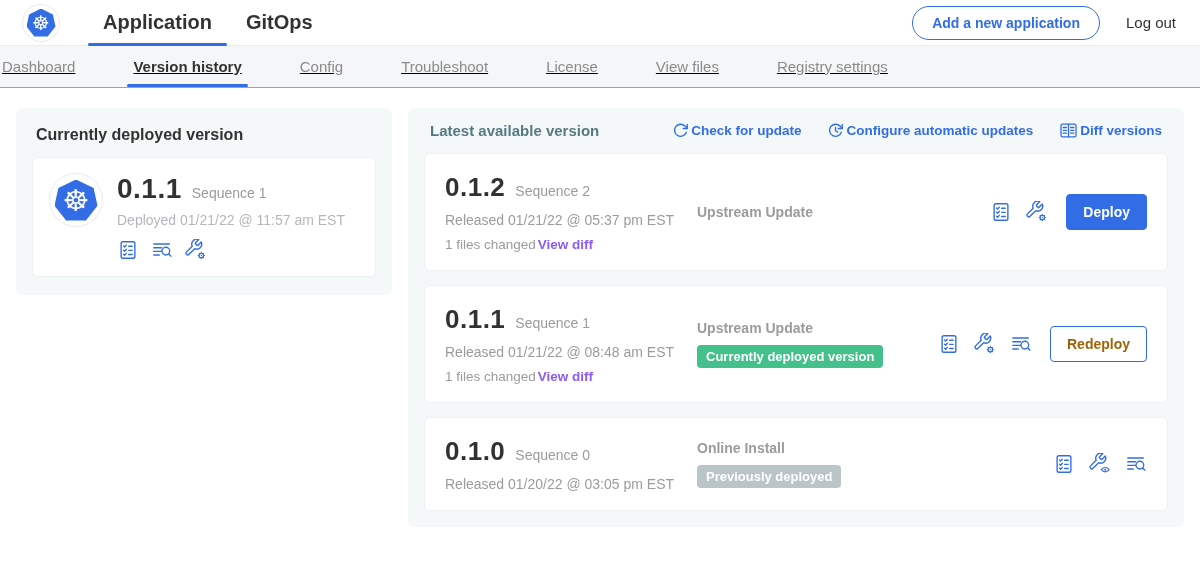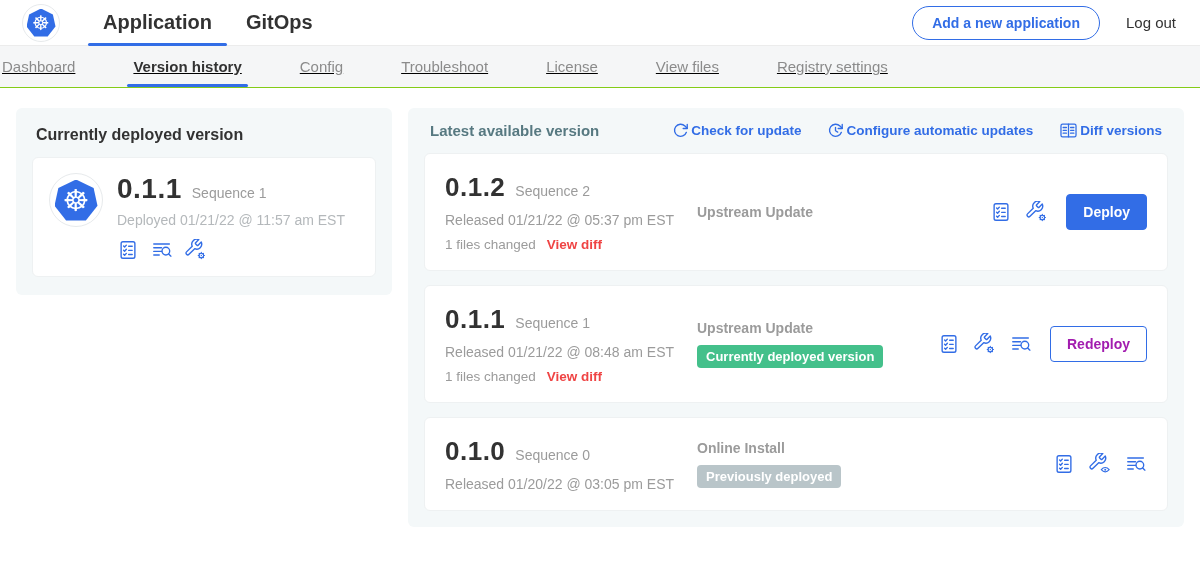--- a/index.html
+++ b/index.html
@@ -48,31 +48,31 @@
   .rp-actions { margin-left:auto; display:flex; align-items:center; gap:26px; }
   .rp-action { display:flex; align-items:center; gap:2px; color:#326de6; font-size:13.5px; font-weight:700; cursor:pointer; }
   .ic-sm { width:17px; height:17px; display:block; }
   .other-title { font-size:15px; font-weight:700; color:#577981; margin:26px 6px 13px 6px; }
 
   .vcard { background:#fff; border:1px solid #eef1f2; border-radius:6px; padding:18px 20px; display:flex; align-items:center; }
   .vcard + .vcard { margin-top:14px; }
   .vcard-left { width:252px; flex:none; }
   .vnum { font-size:26px; font-weight:700; color:#323232; letter-spacing:.5px; }
   .vreleased { font-size:14px; color:#9b9b9b; margin-top:9px; }
-  .vfiles { font-size:13.5px; color:#9b9b9b; margin-top:9px; display:flex; align-items:center; gap:11px; }
-  .view-diff { color:#ef4444; font-weight:700; cursor:pointer; }
+  .vfiles { font-size:13.5px; color:#9b9b9b; margin-top:9px; display:flex; align-items:center; gap:2px; }
+  .view-diff { color:#8b5cf6; font-weight:700; cursor:pointer; }
   .vcard-mid { flex:1; }
   .vsource { font-size:14px; font-weight:700; color:#9b9b9b; }
   .badge { display:inline-block; margin-top:9px; padding:4px 9px; border-radius:4px; color:#fff; font-size:13px; font-weight:700; }
   .badge-green { background:#44c08b; }
   .badge-gray { background:#b9c5c9; }
   .vcard-right { display:flex; align-items:center; gap:14px; color:#326de6; }
   .btn { font-family:inherit; font-size:14px; font-weight:700; border-radius:4px; padding:9px 16px; cursor:pointer; margin-left:4px; }
   .btn-primary { background:#326de6; color:#fff; border:1px solid #326de6; }
-  .btn-outline { background:#fff; color:#a21caf; border:1px solid #326de6; }
+  .btn-outline { background:#fff; color:#a16207; border:1px solid #326de6; }
 </style>
 </head>
 <body>
 
 <svg width="0" height="0" style="position:absolute">
   <defs>
     <g id="i-checklist" fill="none" stroke="currentColor" stroke-width="1.5" stroke-linecap="round" stroke-linejoin="round">
       <rect x="4.5" y="3" width="15" height="18" rx="2"></rect>
       <path d="M7.2 7.7l1.1 1.1 1.9-2.1"></path>
         <path d="M7.2 12.2l1.1 1.1 1.9-2.1"></path>

